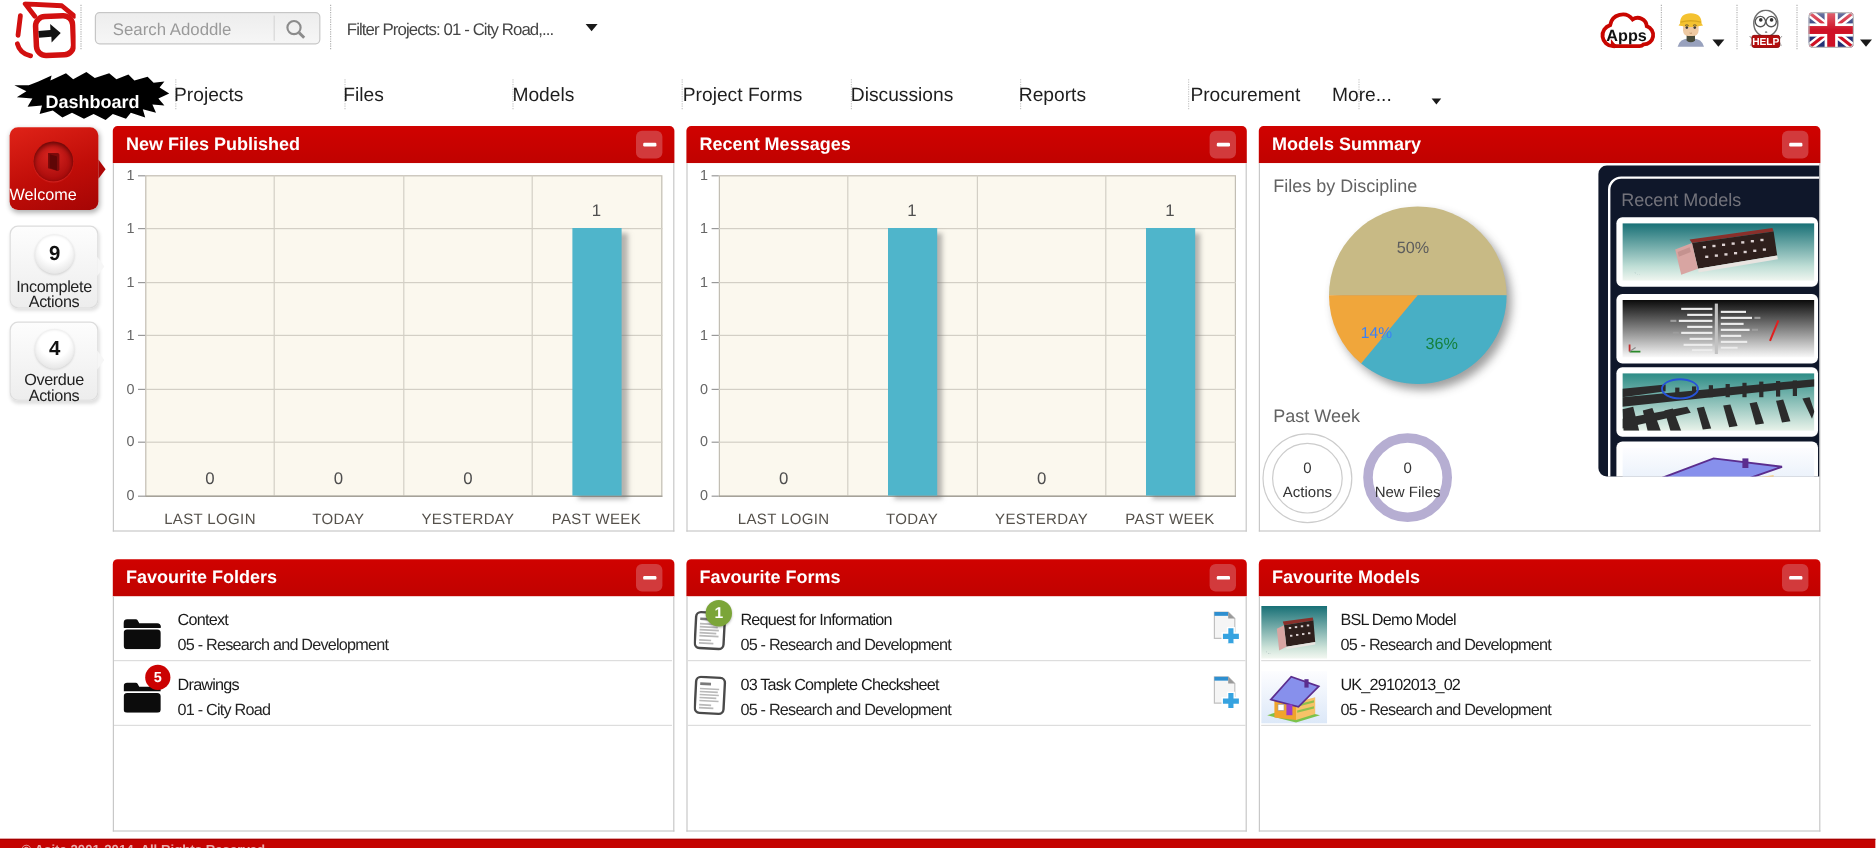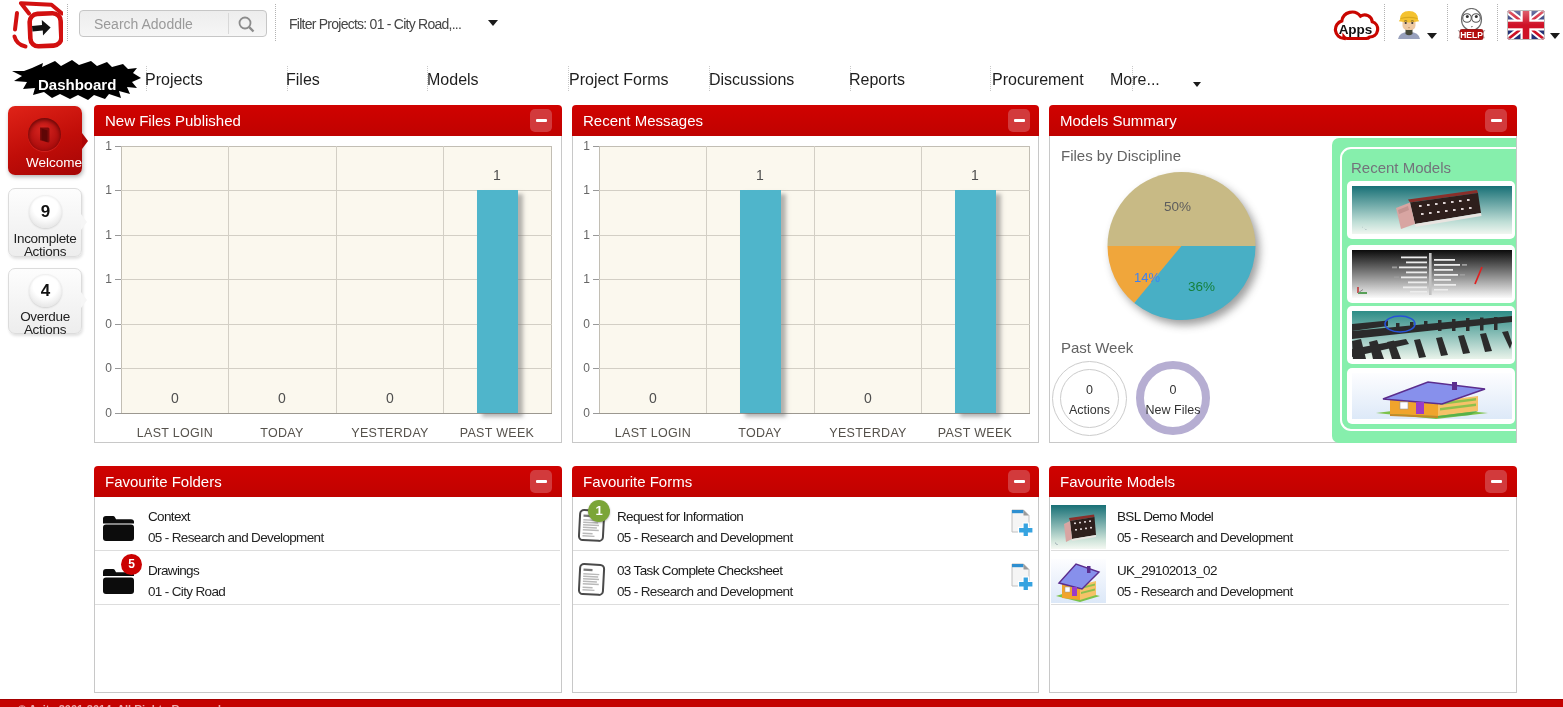--- a/index.html
+++ b/index.html
@@ -3,21 +3,21 @@
 <meta charset="utf-8">
 <style>
 *{margin:0;padding:0;box-sizing:border-box}
 html,body{width:1563px;height:707px;background:#fff;font-family:"Liberation Sans",sans-serif;overflow:hidden;position:relative}
 .abs{position:absolute}
 .hsep{position:absolute;top:4px;width:0;height:37px;border-left:1px dotted #b3b3b3}
 .tsep{position:absolute;top:66px;width:0;height:25px;border-left:1px dotted #c9c9c9}
 .tab{position:absolute;top:71px;width:140px;text-align:left;font-size:16px;color:#1e1e1e}
 .caret{position:absolute;width:0;height:0;border-left:5px solid transparent;border-right:5px solid transparent;border-top:6px solid #1a1a1a}
 .ph{position:absolute;height:31px;background:linear-gradient(#d00200,#c00200);border-radius:4px 4px 0 0}
-.ph span{position:absolute;left:11px;top:7px;font-size:15px;font-weight:normal;color:#fff}
+.ph span{position:absolute;left:11px;top:7px;font-size:15px;font-weight:bold;color:#fff}
 .mn{position:absolute;top:4px;width:22px;height:23px;background:#d23a3c;border-radius:5px}
 .mn::after{content:"";position:absolute;left:6px;top:10px;width:11px;height:3px;background:#fff;border-radius:1px}
 .pb{position:absolute;background:#fff;border:1px solid #c8c8c8;border-top:none}
 .plot{position:absolute;background:#fbf8ee;border:1px solid #c2beb4}
 .gh{position:absolute;height:1px;background:#d3cfc5}
 .gv{position:absolute;width:1px;background:#d3cfc5}
 .tick{position:absolute;width:6px;height:1px;background:#999}
 .ylab{position:absolute;width:26px;text-align:right;font-size:12px;color:#666;line-height:12px}
 .xlab{position:absolute;top:426px;width:108px;text-align:center;font-size:12.5px;color:#55514b;letter-spacing:.3px}
 .vlab{position:absolute;width:40px;text-align:center;font-size:14px;color:#4f4f4f}
@@ -126,21 +126,21 @@
 <div class="tsep" style="left:709px"></div>
 <div class="tab" style="left:709px">Discussions</div>
 <div class="tsep" style="left:850px"></div>
 <div class="tab" style="left:849px">Reports</div>
 <div class="tsep" style="left:990px"></div>
 <div class="tab" style="left:992px">Procurement</div>
 <div class="tsep" style="left:1132px"></div>
 <div class="tab" style="left:1110px;width:120px">More...</div>
 <div class="caret" style="left:1193px;top:82px;border-left-width:4.5px;border-right-width:4.5px;border-top-width:5px"></div>
 
-<div class="abs" style="left:8px;top:106px;width:74px;height:69px;border-radius:7px;background:linear-gradient(160deg,#e02318,#c00d08 55%,#a50505);box-shadow:1px 2px 4px rgba(0,0,0,.3);text-align:right">
+<div class="abs" style="left:8px;top:106px;width:74px;height:69px;border-radius:7px;background:linear-gradient(160deg,#e02318,#c00d08 55%,#a50505);box-shadow:1px 2px 4px rgba(0,0,0,.3);text-align:left">
 <div style="position:absolute;left:20px;top:12px;width:33px;height:33px;border-radius:50%;background:radial-gradient(circle at 45% 35%,#d92520,#a90b0b 75%);box-shadow:inset 0 2px 4px rgba(60,0,0,.7),0 1px 1px rgba(255,80,80,.35)">
 <svg width="33" height="33" viewBox="0 0 33 33">
         <path d="M12 9.5 h8 q1.5 0 1.5 1.5 v12 q0 1.5 -1.5 1.5 l-8 -2.2 z" fill="#7c0a0a"></path>
         <path d="M13.5 10.5 l6 2 v11.5 l-6 -2z" fill="#5e0606"></path>
       </svg>
 </div>
 <div style="position:absolute;top:49px;width:100%;font-size:13.5px;color:#fff">Welcome</div>
 </div>
 <div class="notch" style="left:82px;top:133px;border-left:6px solid #ad0606"></div>
 <div class="sbx" style="top:188px;height:69px">
@@ -267,21 +267,21 @@
 <div class="abs" style="left:1188px;top:279px;font-size:13.5px;color:#15803d">36%</div>
 <div class="abs" style="left:1061px;top:339px;font-size:15px;color:#636363">Past Week</div>
 <div class="abs" style="left:1052px;top:361px;width:75px;height:75px;border-radius:50%;border:1px solid #ccc"></div>
 <div class="abs" style="left:1060px;top:369px;width:59px;height:59px;border-radius:50%;border:1px solid #ccc;background:#fff"></div>
 <div class="abs" style="left:1052px;top:383px;width:75px;text-align:center;font-size:12.5px;color:#333">0</div>
 <div class="abs" style="left:1052px;top:403px;width:75px;text-align:center;font-size:12.5px;color:#333">Actions</div>
 <div class="abs" style="left:1136px;top:361px;width:74px;height:74px;border-radius:50%;border:8px solid #b6aed2;background:#fff"></div>
 <div class="abs" style="left:1136px;top:383px;width:74px;text-align:center;font-size:12.5px;color:#333">0</div>
 <div class="abs" style="left:1136px;top:403px;width:74px;text-align:center;font-size:12.5px;color:#333">New Files</div>
 
-<div class="abs" style="left:1332px;top:138px;width:184px;height:305px;background:#86efac;border-radius:7px 0 0 7px;overflow:hidden">
+<div class="abs" style="left:1332px;top:138px;width:184px;height:259px;background:#0f172a;border-radius:7px 0 0 7px;overflow:hidden">
 <div style="position:absolute;left:8px;top:9px;width:200px;height:284px;border:2px solid #fff;border-radius:11px"></div>
 <div style="position:absolute;left:19px;top:21px;font-size:15px;color:#73737b">Recent Models</div>
 <div style="position:absolute;left:15px;top:43px;width:168px;height:58px;background:#fff;border-radius:5px">
 <svg style="position:absolute;left:5px;top:5px" width="160" height="48" viewBox="0 0 160 48">
 <defs>
           <linearGradient id="tg1" x1="0" y1="0" x2="0" y2="1">
             <stop offset="0" stop-color="#187076"></stop>
             <stop offset=".75" stop-color="#bfded6"></stop>
             <stop offset="1" stop-color="#f0f6f0"></stop>
           </linearGradient>

